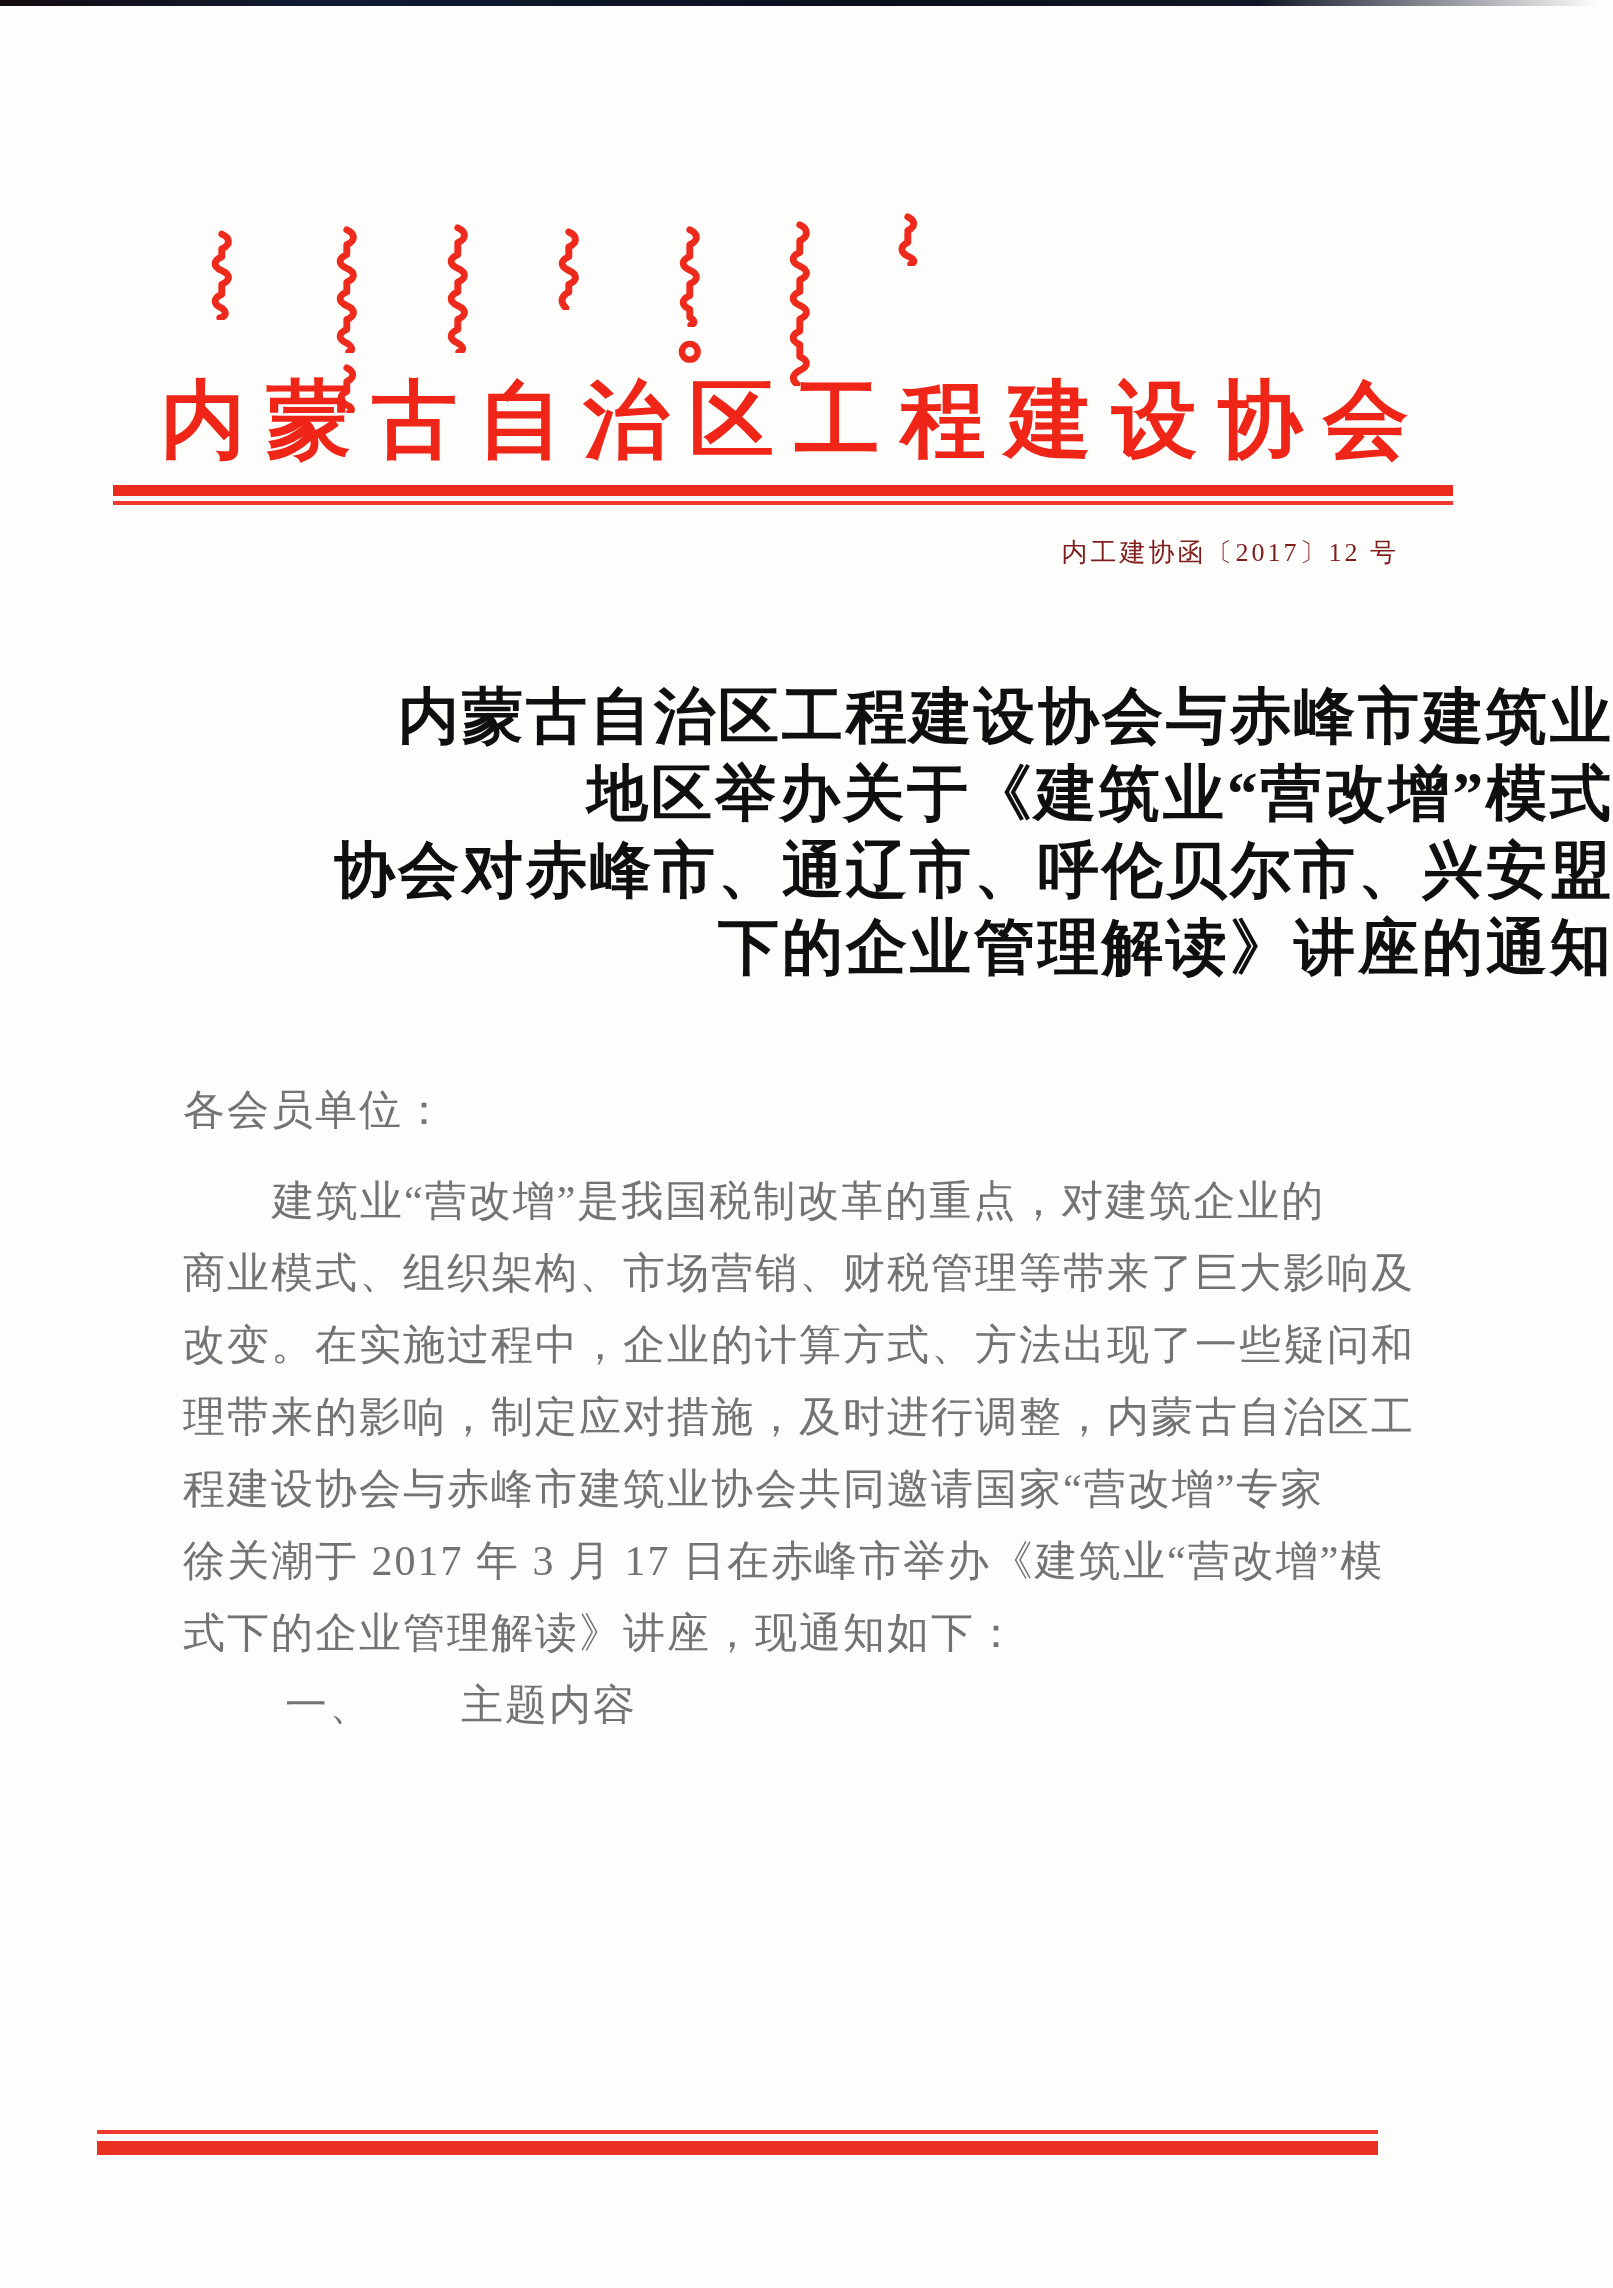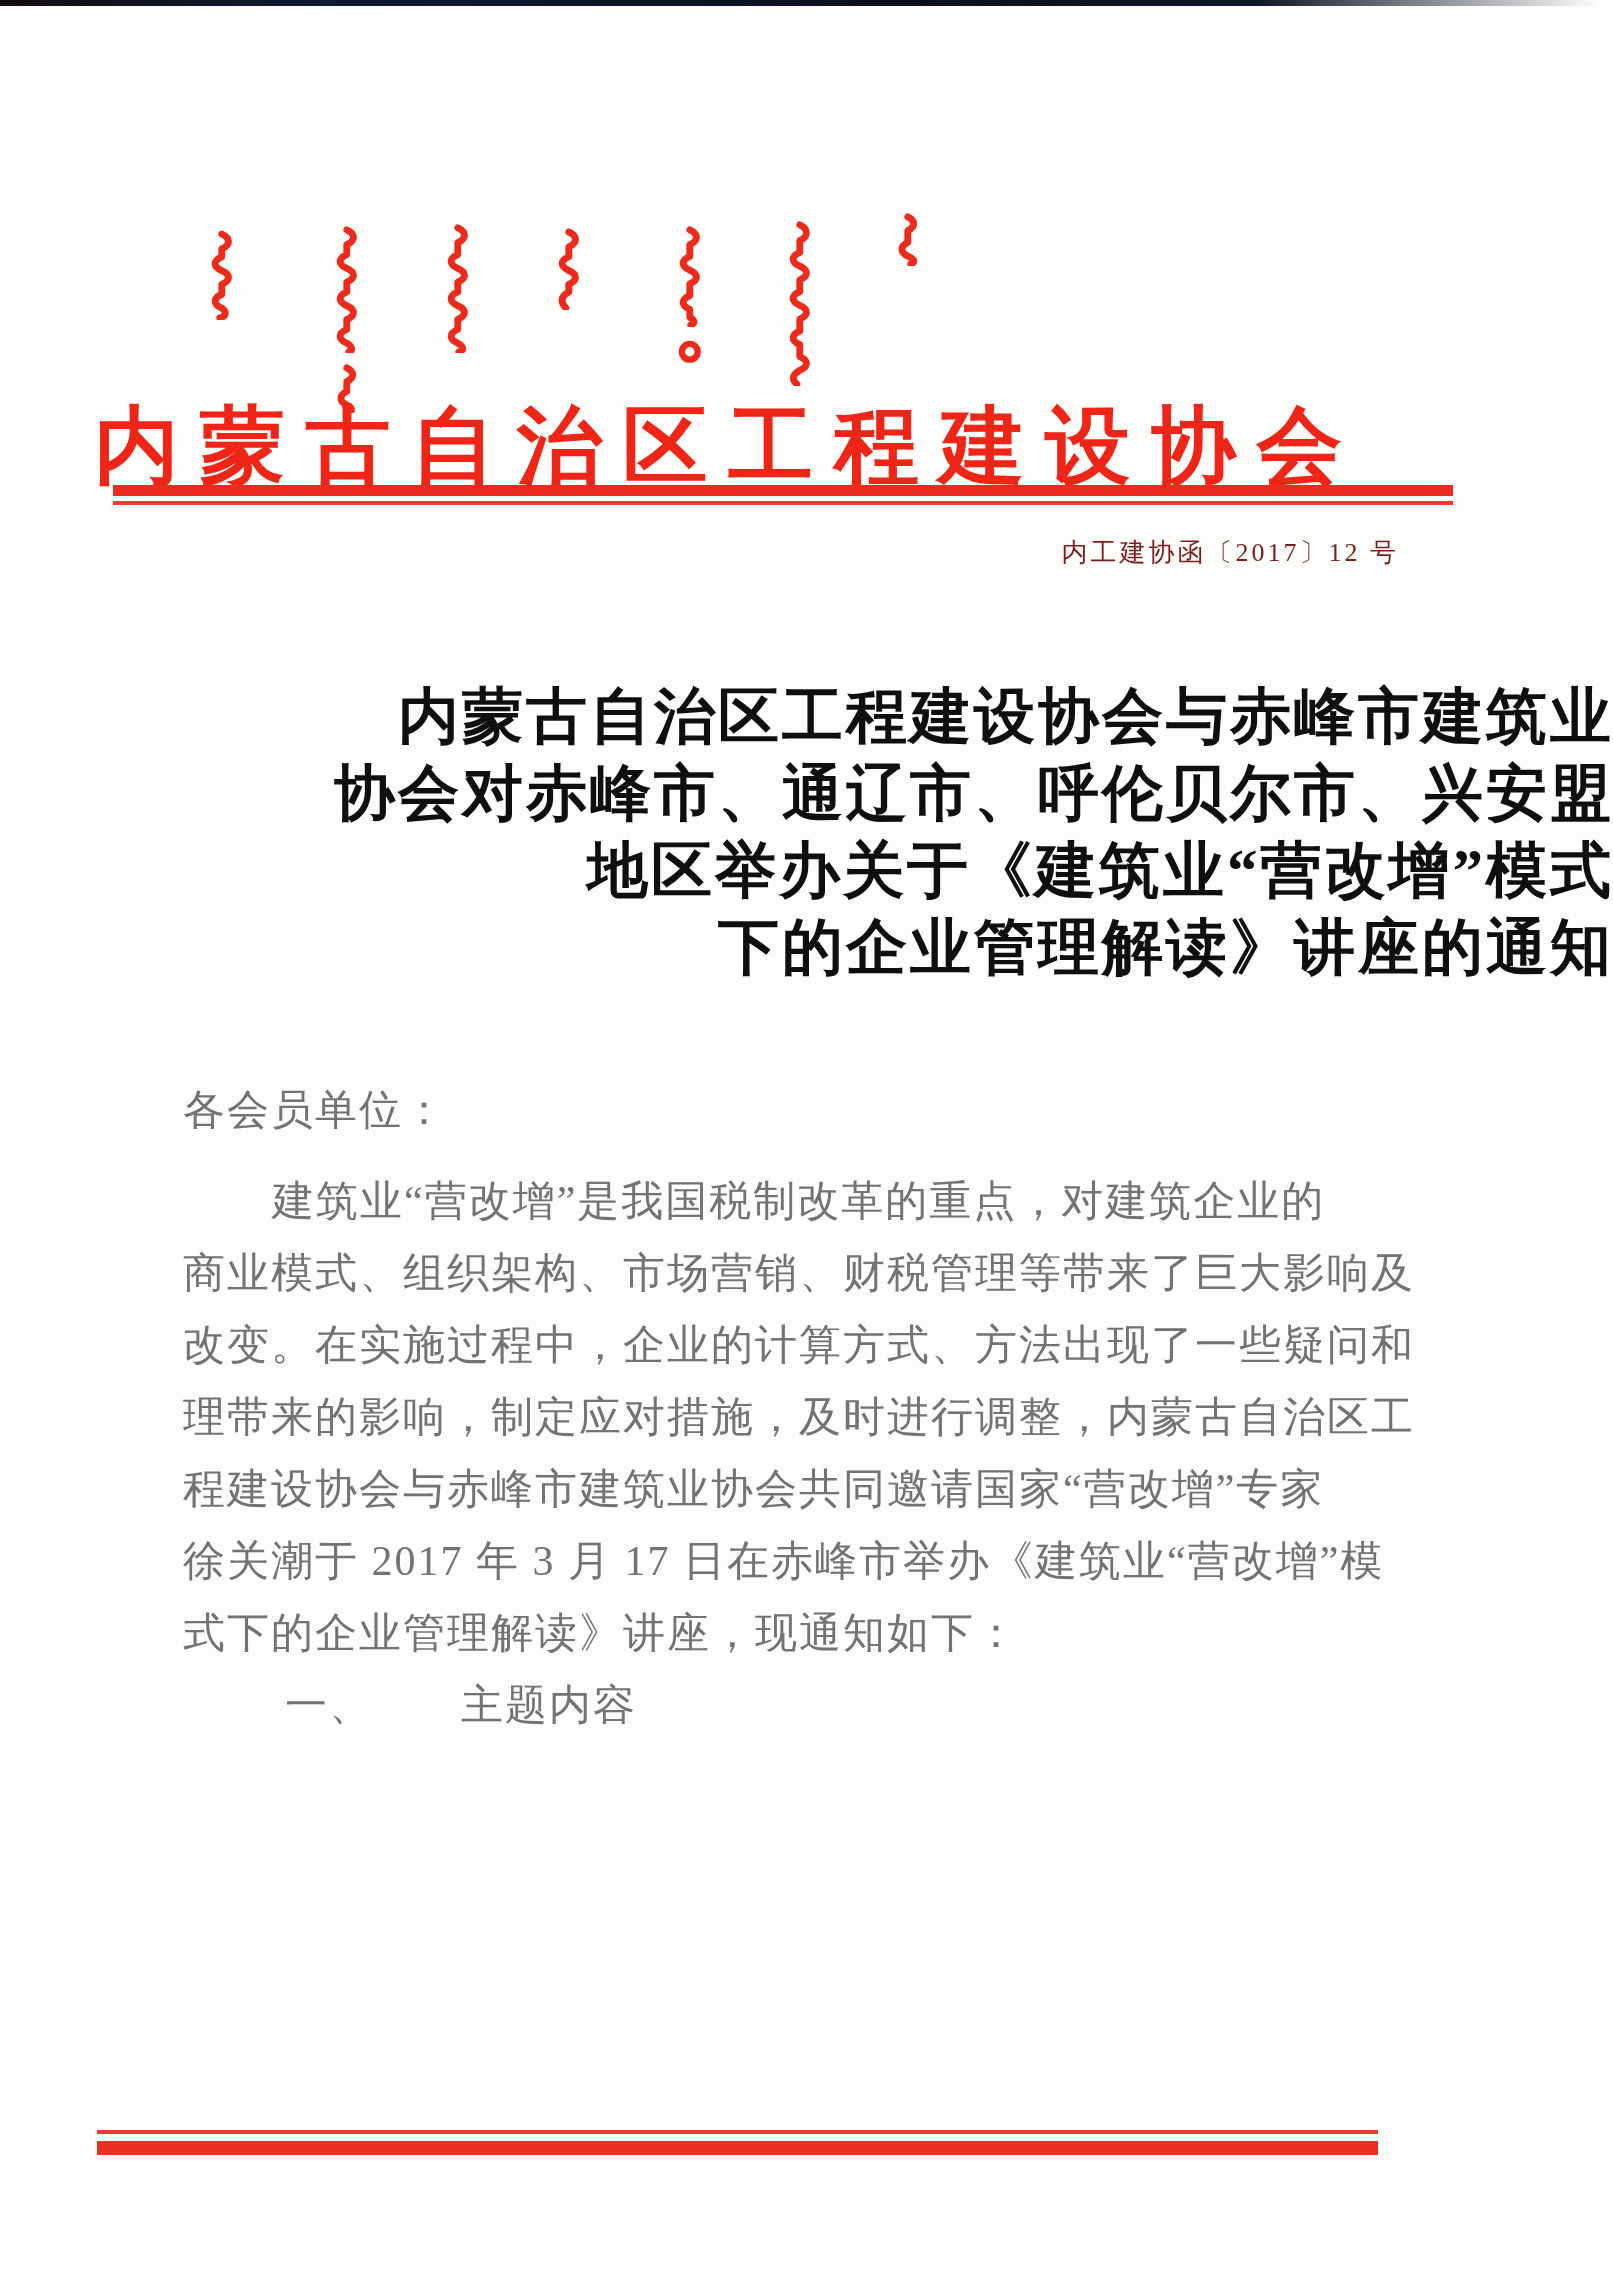--- a/index.html
+++ b/index.html
@@ -19,22 +19,22 @@
     background:linear-gradient(90deg,#0c0d16 0%,#12203a 18%,#0a0f1c 45%,#2a3document 0%,#0b101d 100%);
     background:linear-gradient(90deg,#140c10 0%,#101c33 20%,#0a0f1c 55%,#101726 78%,#fdfdfc 99%);
   }
   
   .mongol{position:absolute;}
   .mongol svg{display:block;}
   .mongol path{fill:none;stroke:#ee2a1c;stroke-width:7;stroke-linecap:round;stroke-linejoin:round;}
   .mongol circle{fill:none;stroke:#ee2a1c;stroke-width:6.5;}
   
   .masthead{
-    position:absolute;top:392px;left:94px;width:1335px;
-    text-align:left;
+    position:absolute;top:366px;left:94px;width:1335px;
+    text-align:right;
     font-size:85px;line-height:108px;
     font-weight:bold;
     letter-spacing:20.7px;
     color:#ee2517;
     white-space:nowrap;
   }
   .rule{position:absolute;background:#ea2b1e;}
   .rule-thick-top{left:113px;top:485px;width:1340px;height:10.8px;}
   .rule-thin-top {left:113px;top:501px;width:1340px;height:3.9px;background:#ef3a2f;}
   .doc-number{
@@ -120,22 +120,22 @@
 
   <div class="masthead">内蒙古自治区工程建设协会</div>
 
   <div class="rule rule-thick-top"></div>
   <div class="rule rule-thin-top"></div>
 
   <div class="doc-number">内工建协函〔2017〕12 号</div>
 
   <div class="doc-title">
     <div class="t-line">内蒙古自治区工程建设协会与赤峰市建筑业</div>
+    <div class="t-line">地区举办关于《建筑业“营改增”模式</div>
     <div class="t-line">协会对赤峰市、通辽市、呼伦贝尔市、兴安盟</div>
-    <div class="t-line">地区举办关于《建筑业“营改增”模式</div>
     <div class="t-line">下的企业管理解读》讲座的通知</div>
   </div>
 
   <div class="body-text">
     <div class="b-line">各会员单位：</div>
     <div class="b-line b-first">建筑业“营改增”是我国税制改革的重点，对建筑企业的</div>
     <div class="b-line">商业模式、组织架构、市场营销、财税管理等带来了巨大影响及</div>
     <div class="b-line">改变。在实施过程中，企业的计算方式、方法出现了一些疑问和</div>
     <div class="b-line">理带来的影响，制定应对措施，及时进行调整，内蒙古自治区工</div>
     <div class="b-line">程建设协会与赤峰市建筑业协会共同邀请国家“营改增”专家</div>

